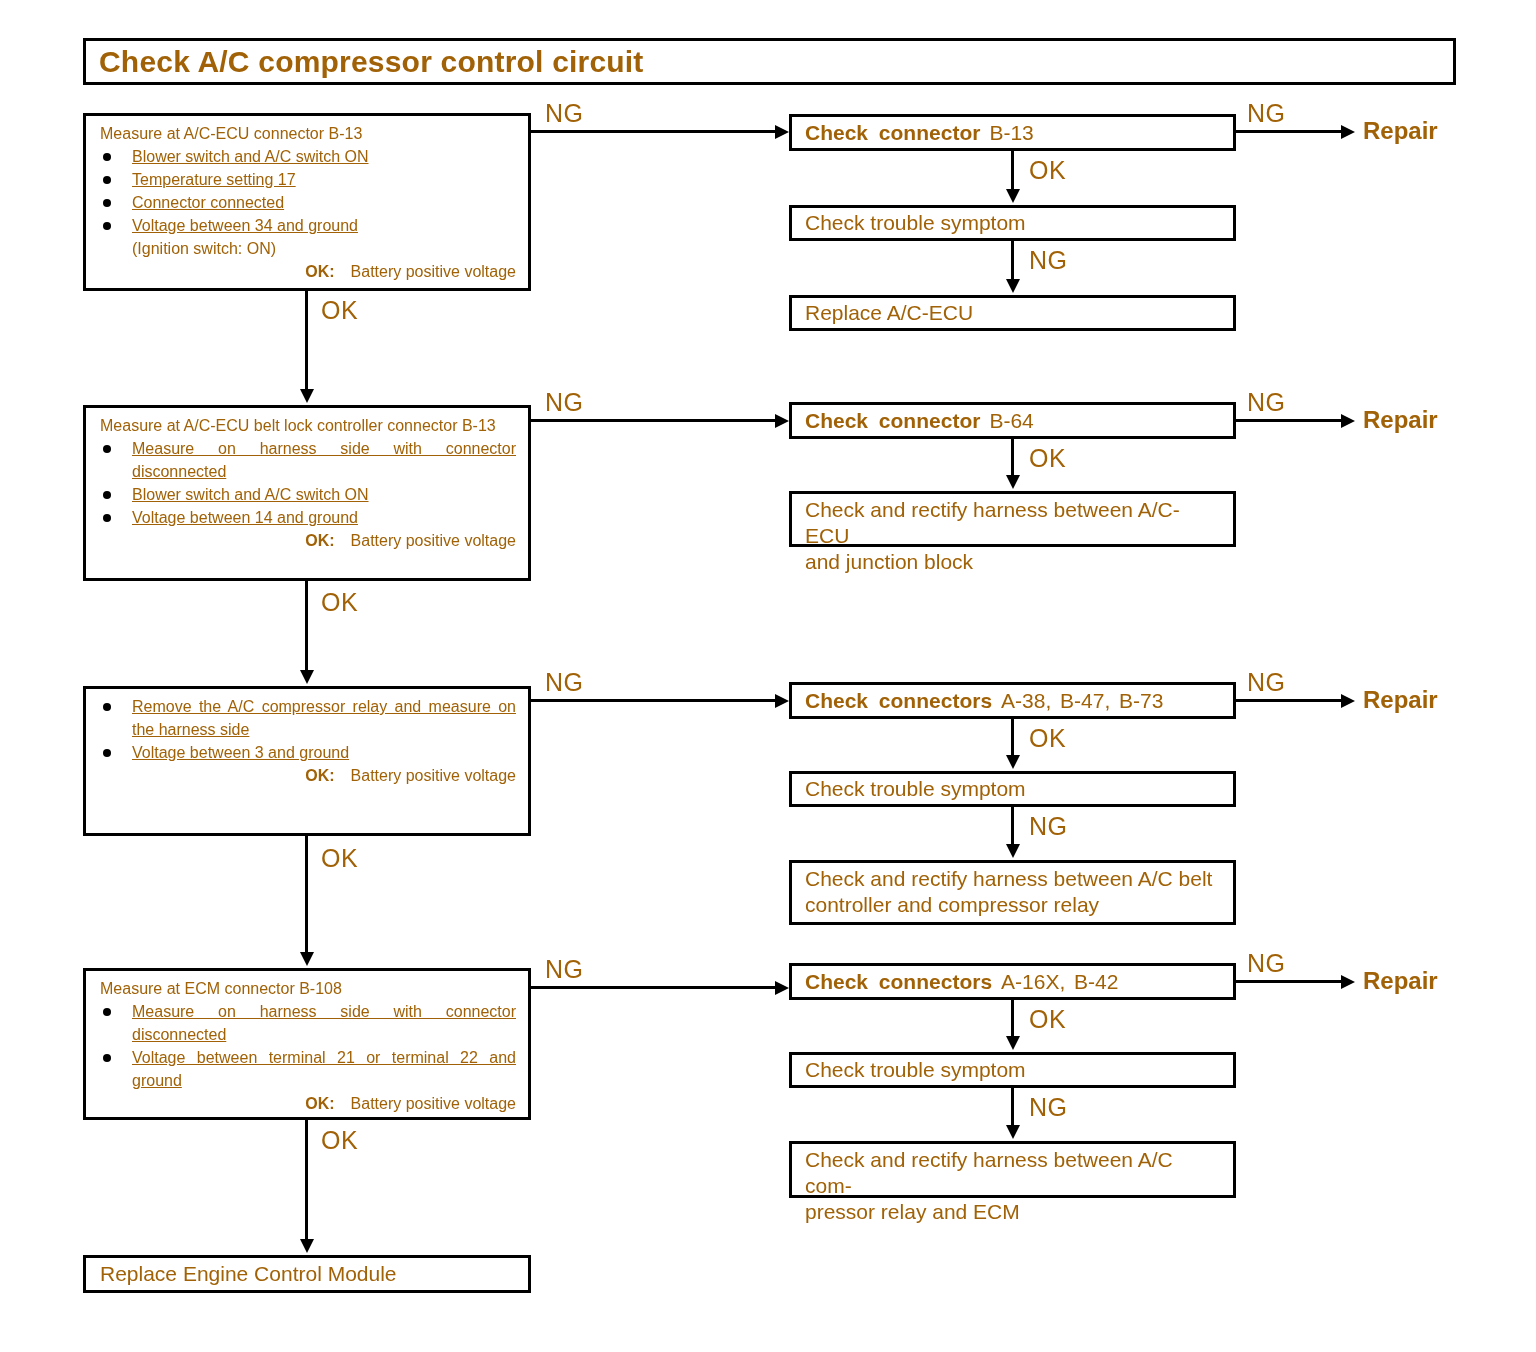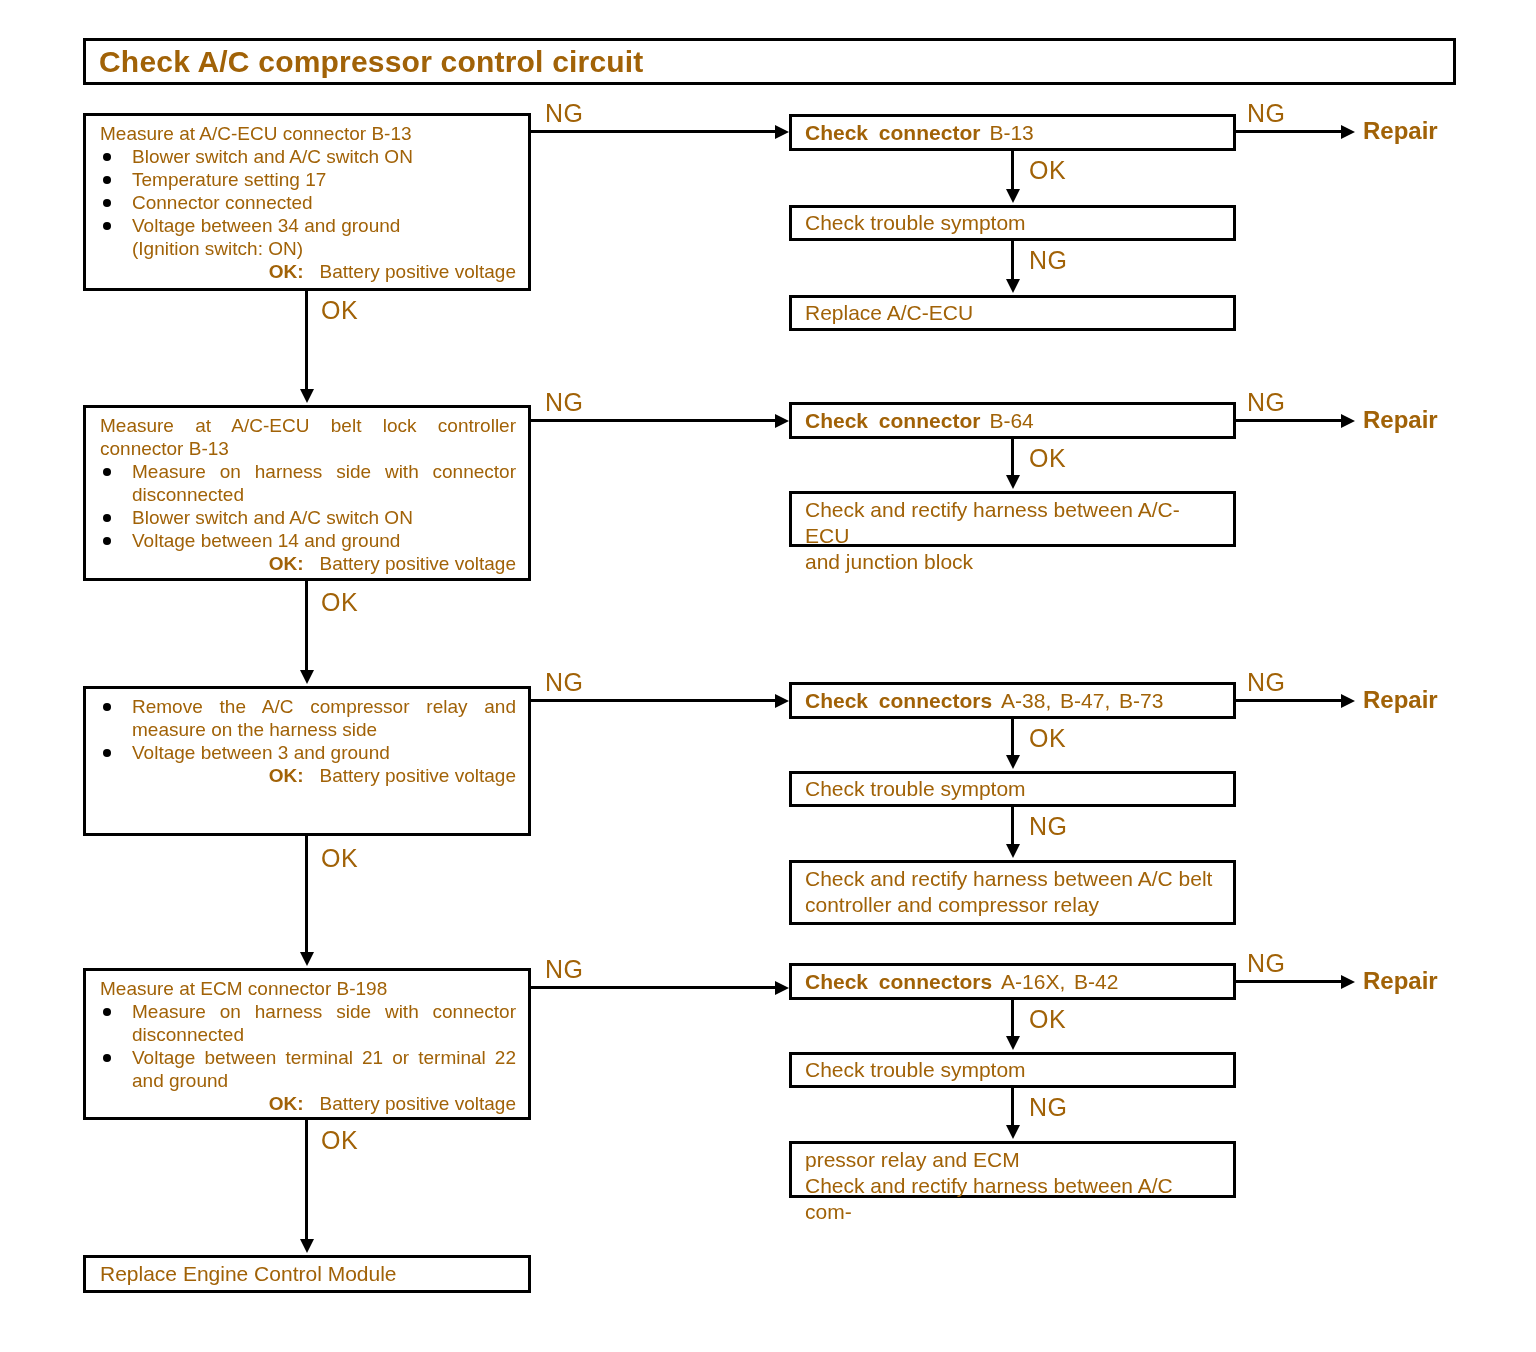--- a/index.html
+++ b/index.html
@@ -23,25 +23,25 @@
     display:flex;align-items:center;
     padding-left:13px;
   }
   .titlebox .t{
     font-size:30px;font-weight:bold;letter-spacing:0.2px;
   }
   
   .lbox{
     left:83px;width:448px;
     padding:6px 12px 6px 14px;
-    font-size:19px;line-height:23px;
+    font-size:16px;line-height:23px;
     text-align:justify;
   }
   .lbox .h{ }
-  .lbox .li{position:relative;padding-left:32px;}
+  .lbox .li{position:relative;padding-left:32px;text-decoration:underline;}
   .lbox .dot{
     position:absolute;left:3px;top:8px;
     width:8px;height:8px;border-radius:50%;background:#000;
   }
   .lbox .cont{padding-left:32px;}
   .lbox .okrow{padding-left:32px;text-align:right;}
   .lbox .okrow b{font-weight:bold;}
   .lbox .okrow .okv{margin-left:16px;}
   
   .rbox{
@@ -121,21 +121,21 @@
     <div class="li"><span class="dot"></span><span>Remove the A/C compressor relay and measure on the harness side</span></div>
     <div class="li"><span class="dot"></span><span>Voltage between 3 and ground</span></div>
     <div class="okrow"><b>OK:</b><span class="okv">Battery positive voltage</span></div>
   </div>
 
   <div class="vline" style="left:305px;top:836px;height:116px;"></div>
   <div class="head-down" style="left:300px;top:952px;"></div>
   <span class="lab" style="left:321px;top:844px;">OK</span>
 
   <div class="box lbox" style="top:968px;height:152px;">
-    <div class="h">Measure at ECM connector B-198</div>
+    <div class="h">Measure at ECM connector B-108</div>
     <div class="li"><span class="dot"></span><span>Measure on harness side with connector disconnected</span></div>
     <div class="li"><span class="dot"></span><span>Voltage between terminal 21 or terminal 22 and ground</span></div>
     <div class="okrow"><b>OK:</b><span class="okv">Battery positive voltage</span></div>
   </div>
 
   <div class="vline" style="left:305px;top:1120px;height:119px;"></div>
   <div class="head-down" style="left:300px;top:1239px;"></div>
   <span class="lab" style="left:321px;top:1126px;">OK</span>
 
   <div class="box finalbox" style="top:1255px;">
@@ -246,17 +246,17 @@
 
   <div class="box rbox" style="top:1052px;height:36px;">
     <span>Check trouble symptom</span>
   </div>
 
   <div class="vline" style="left:1011px;top:1088px;height:37px;"></div>
   <div class="head-down" style="left:1006px;top:1125px;"></div>
   <span class="lab" style="left:1029px;top:1093px;">NG</span>
 
   <div class="box rbox2" style="top:1141px;height:57px;">
+    <div>Check and rectify harness between A/C com-</div>
     <div>pressor relay and ECM</div>
-    <div>Check and rectify harness between A/C com-</div>
   </div>
 
 </div>
 
 </body></html>

